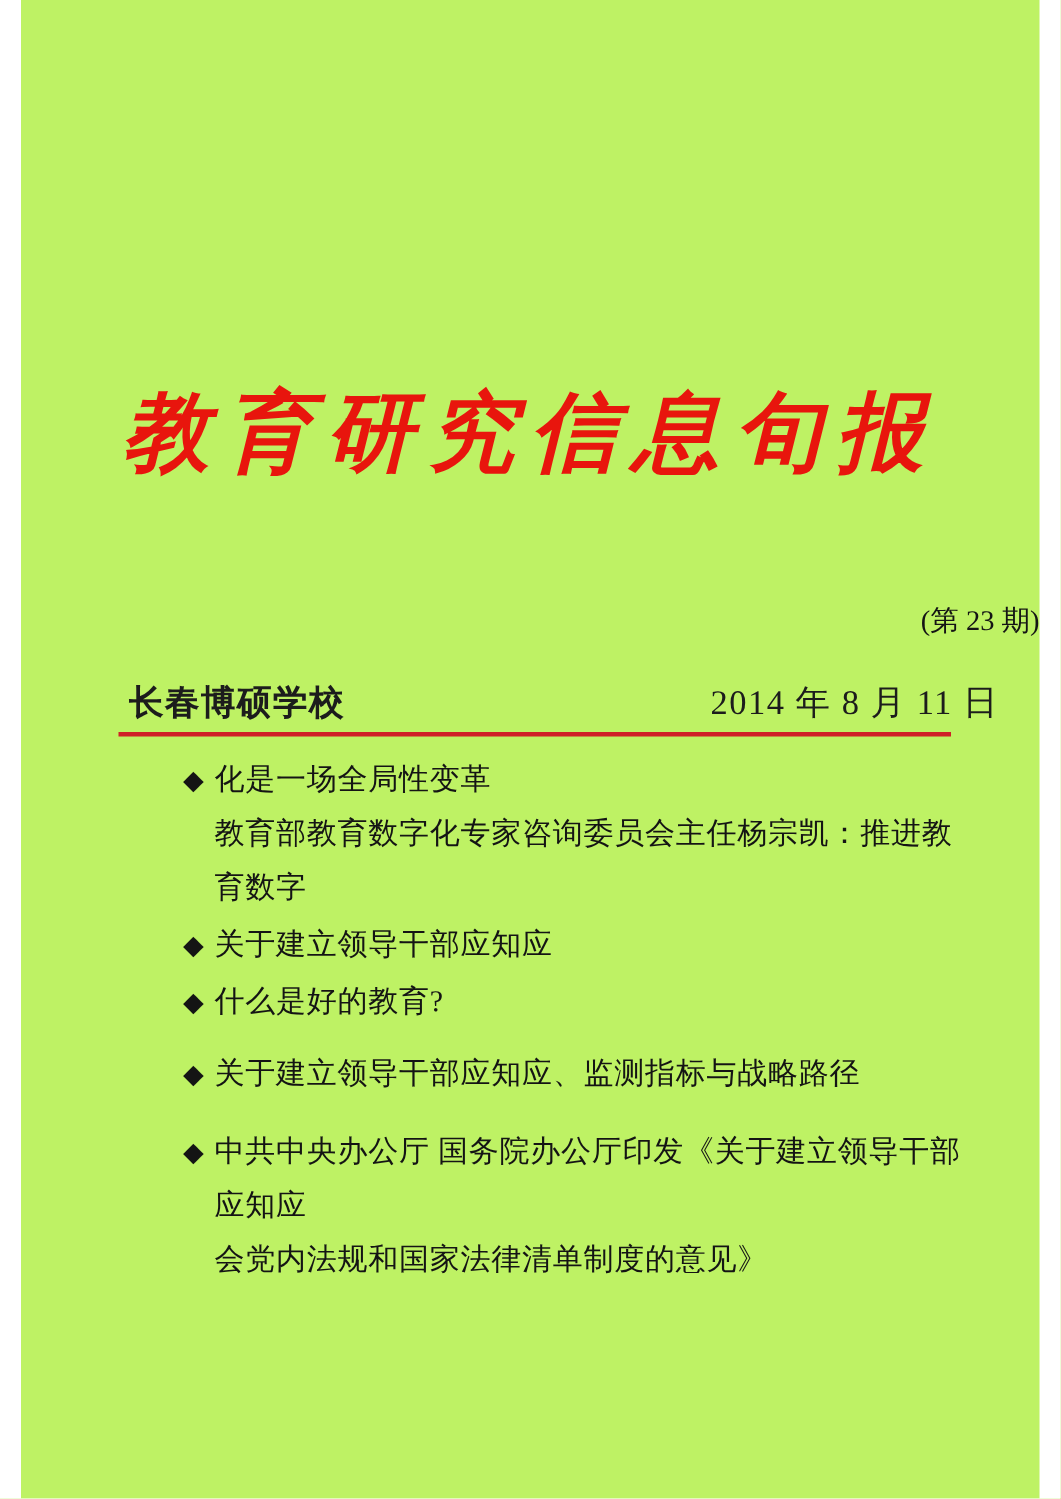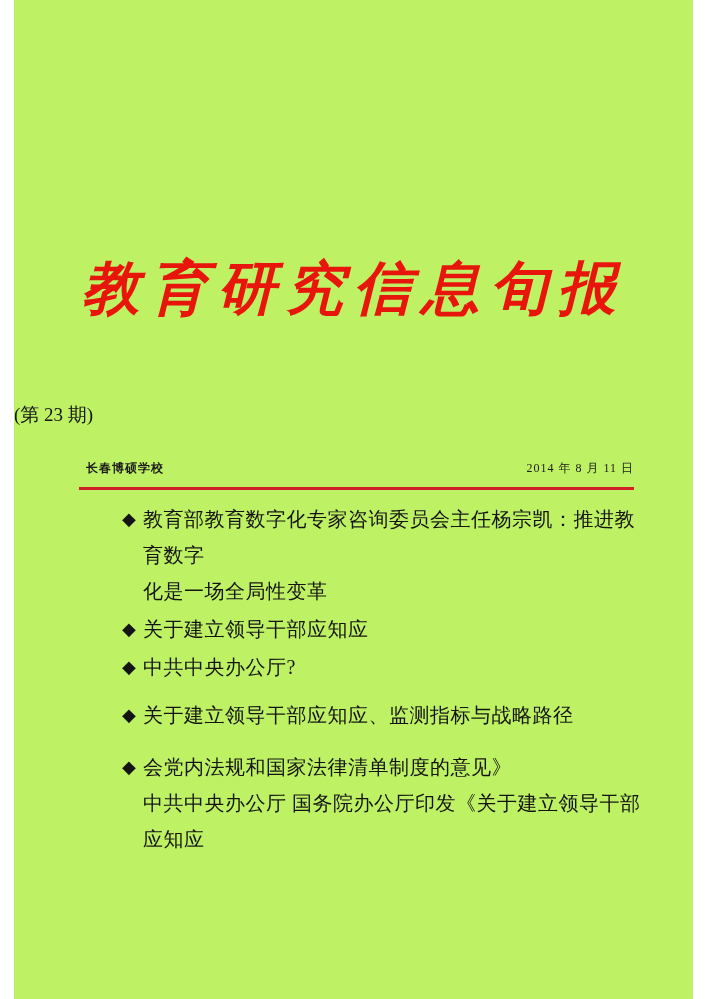--- a/index.html
+++ b/index.html
@@ -23,32 +23,32 @@
     font-size: 58px;
     line-height: 72px;
     font-weight: 700;
     font-style: italic;
     letter-spacing: 10px;
     color: #e8150d;
     white-space: nowrap;
   }
   .issue-line {
     margin-top: 77px;
-    text-align: left;
+    text-align: right;
     font-size: 19px;
     line-height: 26px;
     color: #141414;
   }
   .header-row {
     margin-top: 28px;
-    padding: 0 59px 0 72px;
+    padding: 0 27px 0 72px;
     display: flex;
     justify-content: space-between;
     align-items: baseline;
-    font-size: 12px;
+    font-size: 23px;
     line-height: 24px;
     gap: 29px;
   }
   .publisher {
     font-weight: 700;
     font-family: "Liberation Sans", "DejaVu Sans", sans-serif;
     letter-spacing: 1px;
   }
   .issue-date {
     font-weight: 400;
@@ -108,35 +108,35 @@
     <span class="publisher">长春博硕学校</span>
     <span class="issue-date">2014 年 8 月 11 日</span>
   </div>
 
   <div class="red-rule"></div>
 
 
   <ul class="summary-list">
     <li>
       <span class="diamond">◆</span>
+      <span class="item-line">化是一场全局性变革</span>
       <span class="item-line">教育部教育数字化专家咨询委员会主任杨宗凯：推进教育数字</span>
-      <span class="item-line">化是一场全局性变革</span>
     </li>
     <li>
       <span class="diamond">◆</span>
       <span class="item-line">关于建立领导干部应知应</span>
     </li>
     <li>
       <span class="diamond">◆</span>
-      <span class="item-line">中共中央办公厅?</span>
+      <span class="item-line">什么是好的教育?</span>
     </li>
     <li>
       <span class="diamond">◆</span>
       <span class="item-line">关于建立领导干部应知应、监测指标与战略路径</span>
     </li>
     <li>
       <span class="diamond">◆</span>
+      <span class="item-line">中共中央办公厅 国务院办公厅印发《关于建立领导干部应知应</span>
       <span class="item-line">会党内法规和国家法律清单制度的意见》</span>
-      <span class="item-line">中共中央办公厅 国务院办公厅印发《关于建立领导干部应知应</span>
     </li>
   </ul>
 
 </div>
 
 </body></html>

